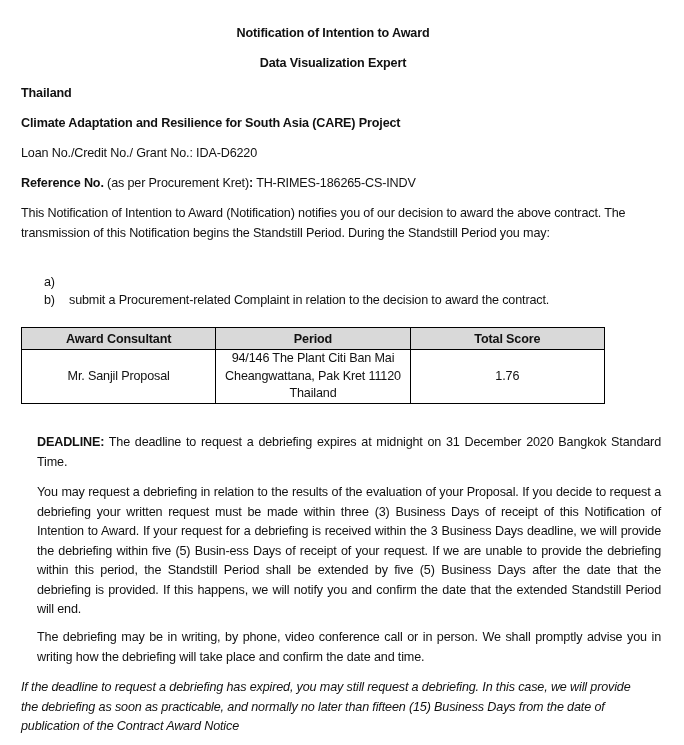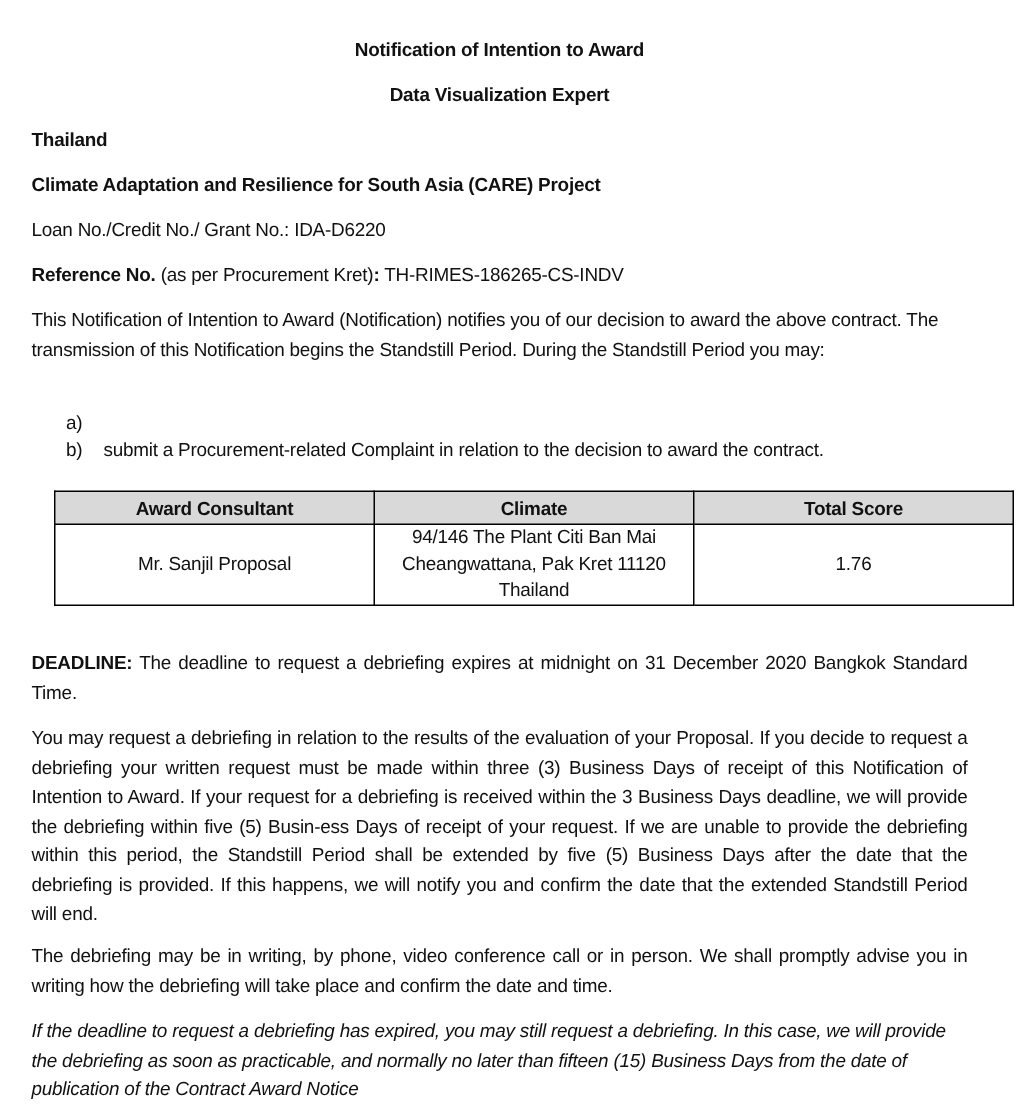--- a/index.html
+++ b/index.html
@@ -32,36 +32,36 @@
       width: 624px;
       text-align: center;
     }
     .bold { font-weight: bold; }
     .para {
       position: absolute;
       left: 0;
       width: 624px;
       line-height: 19.5px;
     }
-    .justify { text-align: justify; }
+    .justify { text-align: justify; margin-left: 16px; }
     .list {
       position: absolute;
       left: 23px;
       margin: 0;
       padding: 0;
       list-style: none;
       line-height: 17.5px;
     }
     .list li { display: flex; }
     .list .marker { width: 25px; }
     table.award {
       position: absolute;
-      left: 15px;
+      left: 0;
       top: 327px;
-      width: 640px;
+      width: 584px;
       border-collapse: collapse;
       table-layout: fixed;
     }
     table.award th, table.award td {
       border: 1px solid #000000;
       text-align: center;
       padding: 0 2px;
       font-size: 12.6px;
     }
     table.award th {
@@ -105,21 +105,21 @@
     <li>
       <span class="marker">b)</span>
       <span>submit a Procurement-related Complaint in relation to the decision to award the contract.</span>
     </li>
   </ul>
 
   <table class="award">
     <thead>
       <tr>
         <th>Award Consultant</th>
-        <th>Climate</th>
+        <th>Period</th>
         <th>Total Score</th>
       </tr>
     </thead>
     <tbody>
       <tr>
         <td>Mr. Sanjil Proposal</td>
         <td>
           <div>94/146 The Plant Citi Ban Mai</div>
           <div>Cheangwattana, Pak Kret 11120</div>
           <div>Thailand</div>

